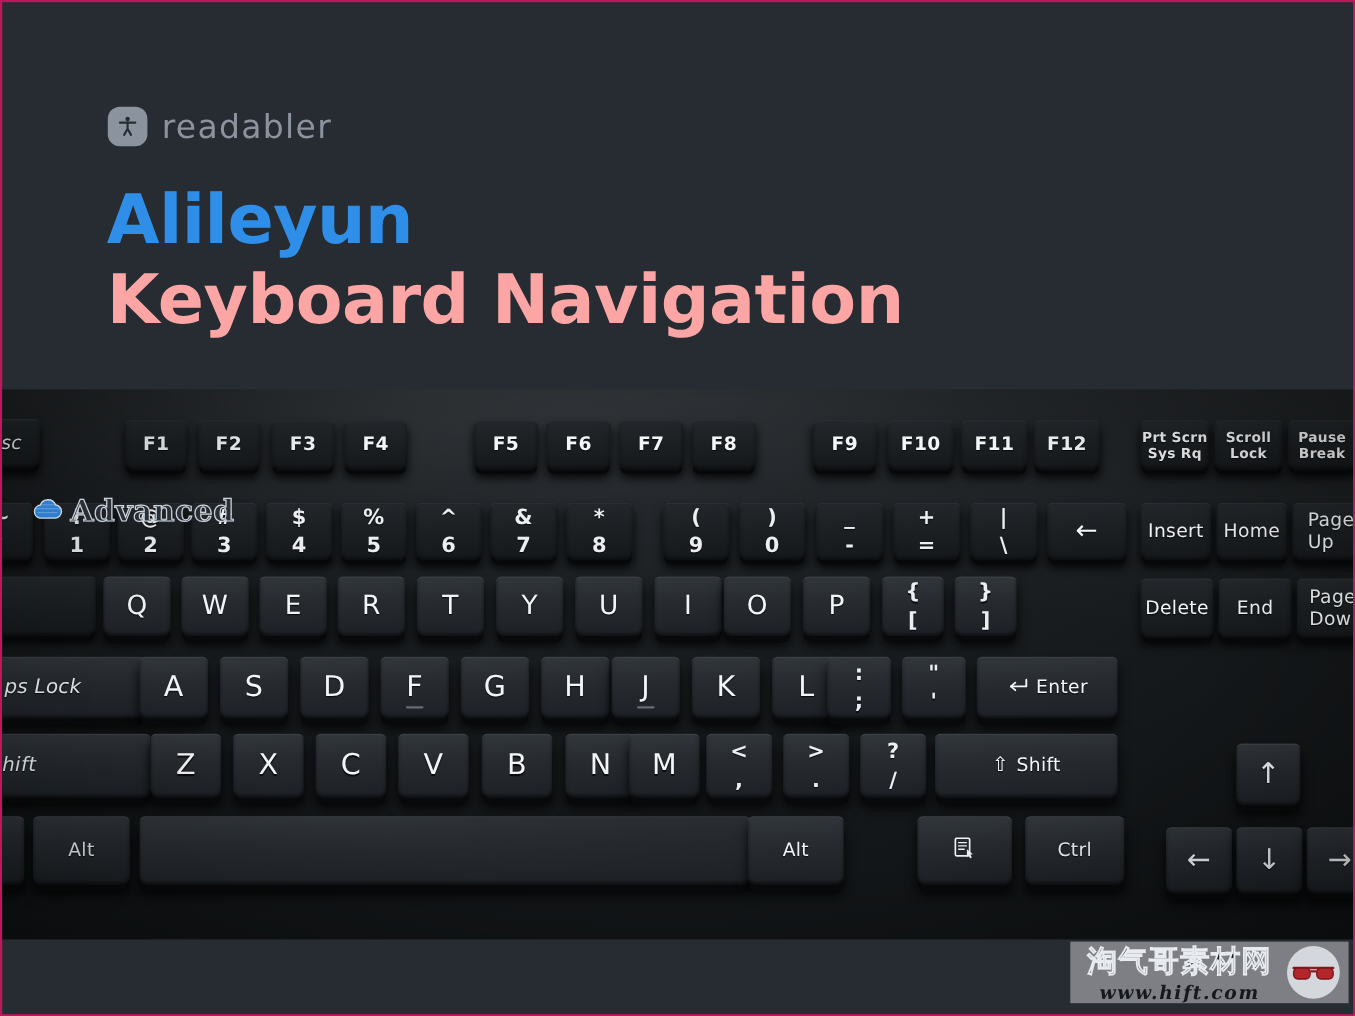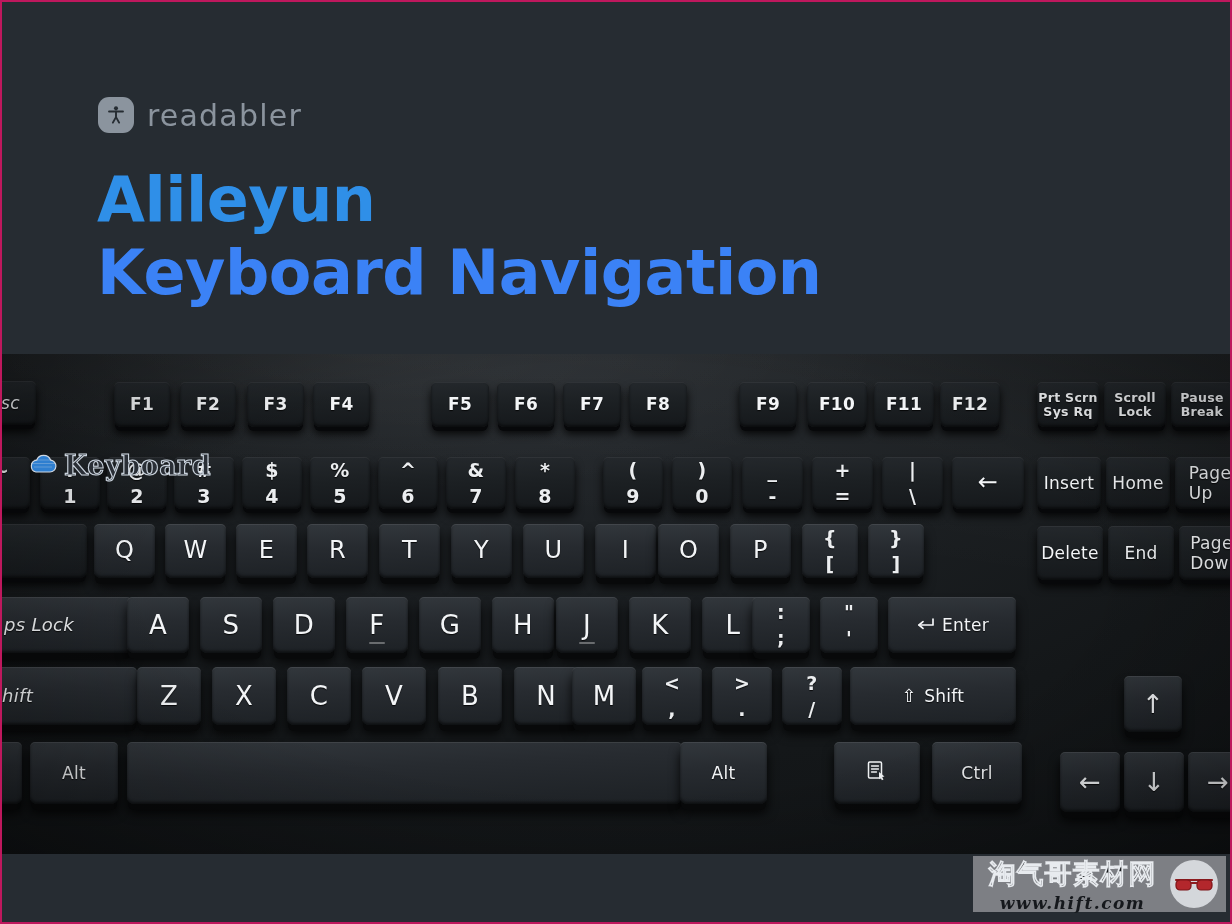--- a/index.html
+++ b/index.html
@@ -49,21 +49,21 @@
     position: absolute;
     left: 95px;
     top: 168px;
     line-height: 0.98;
     font-weight: bold;
     font-size: 62px;
     letter-spacing: -0.5px;
     font-family: "DejaVu Sans", sans-serif;
   }
   .headline .l1 { color: #2f8fe8; display: block; }
-  .headline .l2 { color: #3b82f6; display: block; margin-top: 12px; }
+  .headline .l2 { color: #fca5a5; display: block; margin-top: 12px; }
 
   
   .keyboard {
     position: absolute;
     left: 0;
     top: 352px;
     width: 1232px;
     height: 500px;
     background:
       radial-gradient(130% 160% at 46% 10%, #23272b 0%, #141719 45%, #0b0d0f 100%);
@@ -596,21 +596,21 @@
     <div class="kb-vig"></div>
   </div>
 
   <div class="wm-ali">
     <span>
       <svg width="30" height="22" viewBox="0 0 30 22" aria-hidden="true">
         <path d="M8 19h14a6 6 0 0 0 .6-11.96A7.5 7.5 0 0 0 8.6 7.2 6 6 0 0 0 8 19z" fill="#2f7fd0" stroke="#cfd8e2" stroke-width="1.2"></path>
         <path d="M3 10.5h24M6 7h18M6 14h18" stroke="#cfd8e2" stroke-width="0.6" opacity="0.55"></path>
       </svg>
     </span>
-    <span class="wm-ali-text">Keyboard</span>
+    <span class="wm-ali-text">Advanced</span>
   </div>
 
   <div class="wm-tqge">
     <span class="wm-tqge-txt">
       <span class="wm-tqge-cn">淘气哥素材网</span>
       <span class="wm-tqge-url">www.hift.com</span>
     </span>
     <span class="wm-glasses">
       <svg width="40" height="20" viewBox="0 0 40 20" aria-hidden="true">
         <path d="M2 6h36" stroke="#8e1c20" stroke-width="2.2" stroke-linecap="round"></path>

